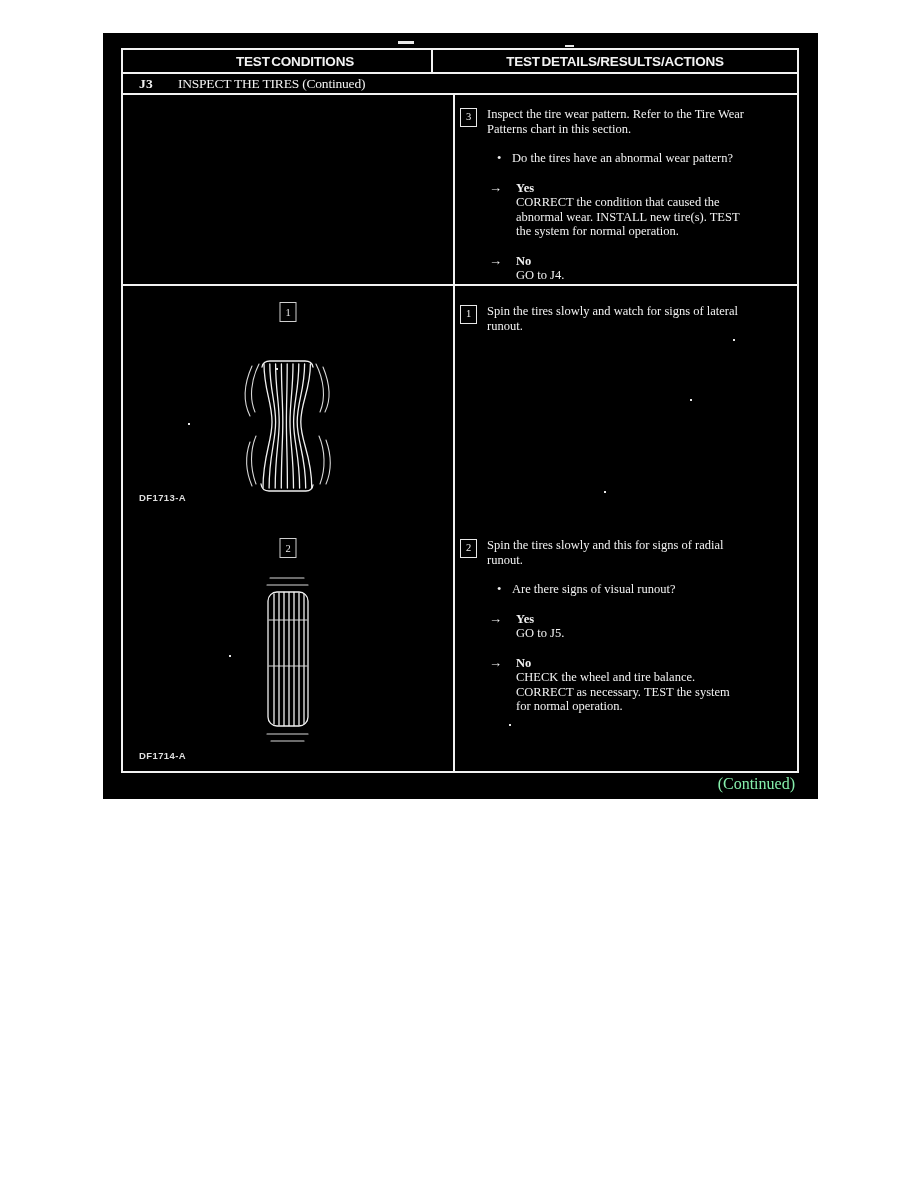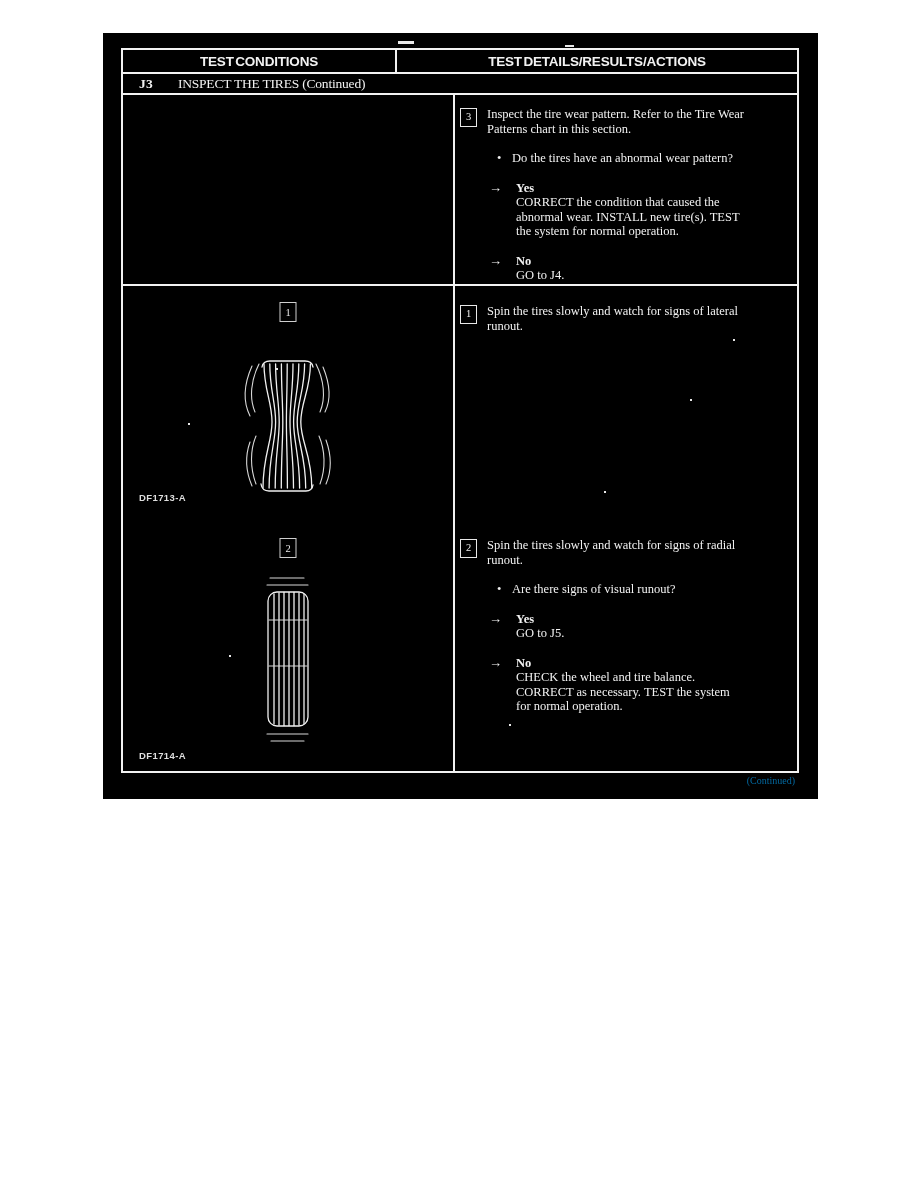--- a/index.html
+++ b/index.html
@@ -18,21 +18,21 @@
     display:flex; flex-direction:column;
   }
 
   
   .thead { display:flex; height:24px; border-bottom:2px solid #f2f2f2; }
   .th {
     font-family:"Liberation Sans", sans-serif; font-weight:bold; font-size:13.5px;
     letter-spacing:-0.2px; word-spacing:-2px;
     display:flex; align-items:center; justify-content:center;
   }
-  .th-left  { width:274px; border-right:2px solid #f2f2f2; }
+  .th-left  { width:274px; border-right:2px solid #f2f2f2;margin-left:36px; }
   .th-right { flex:1; }
 
   
   .band {
     height:21px; border-bottom:2px solid #f2f2f2;
     display:flex; align-items:center; padding-left:16px;
     font-size:13.5px;
   }
   .band .sec-id { font-weight:bold; letter-spacing:.2px; }
   .band .sec-title { margin-left:25px; letter-spacing:-0.2px; }
@@ -85,21 +85,21 @@
   #fig1-label { top:206px; }
   #fig2-marker { top:252px; }
   #fig2-svg { top:288px; }
   #fig2-label { bottom:10px; }
 
   .j4-step2-block { position:absolute; top:252px; left:0; right:0; }
 
   
   .continued {
     position:absolute; right:23px; top:742px;
-    color:#0369a1; font-size:10px;
+    color:#86efac; font-size:16px;
   }
 
   
   .noise { position:absolute; background:#e8e8e8; }
 
   svg .ln { stroke:#f0f0f0; stroke-width:1.3; fill:none; stroke-linecap:round; }
   svg .ln2 { stroke:#d8d8d8; stroke-width:1.1; fill:none; stroke-linecap:round; }
 </style>
 </head>
 <body>
@@ -220,21 +220,21 @@
         <div class="step">
           <span class="step-num">1</span>
           <span class="step-text">Spin the tires slowly and watch for signs of lateral
 runout.</span>
         </div>
 
         <div class="j4-step2-block">
 
           <div class="step">
             <span class="step-num">2</span>
-            <span class="step-text">Spin the tires slowly and watch for signs of radial
+            <span class="step-text">Spin the tires slowly and this for signs of radial
 runout.</span>
           </div>
 
           <div class="bullet-line">
             <span class="bullet-glyph">•</span>
             <span class="bullet-text">Are there signs of visual runout?</span>
           </div>
 
           <div class="answer">
             <span class="answer-arrow">→</span>

